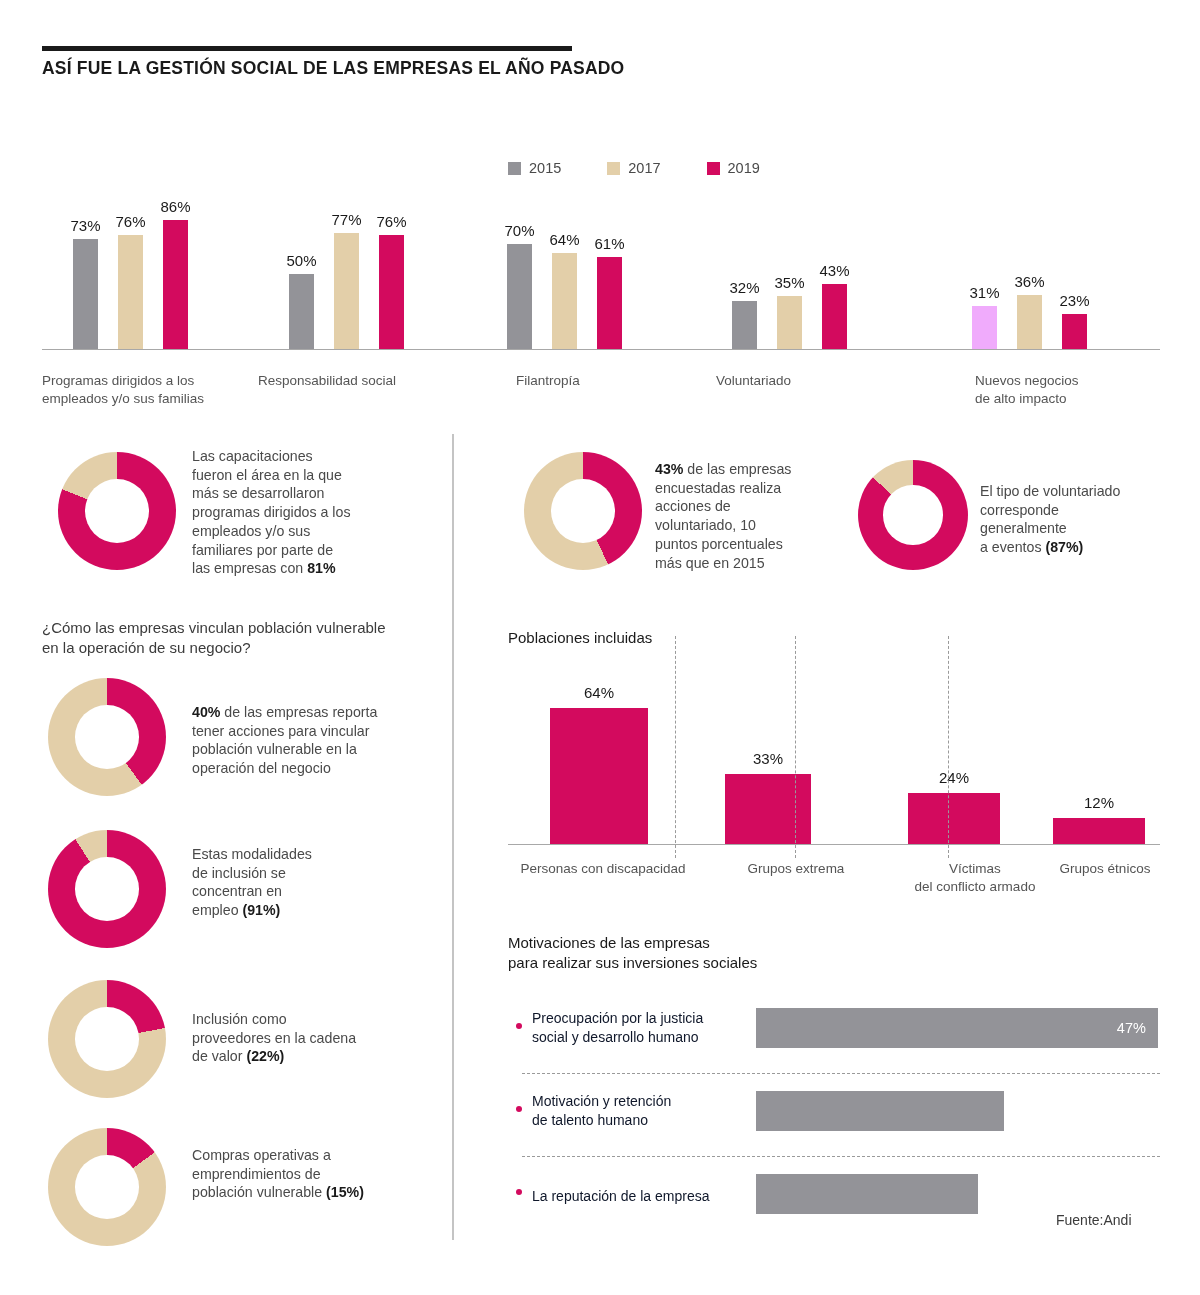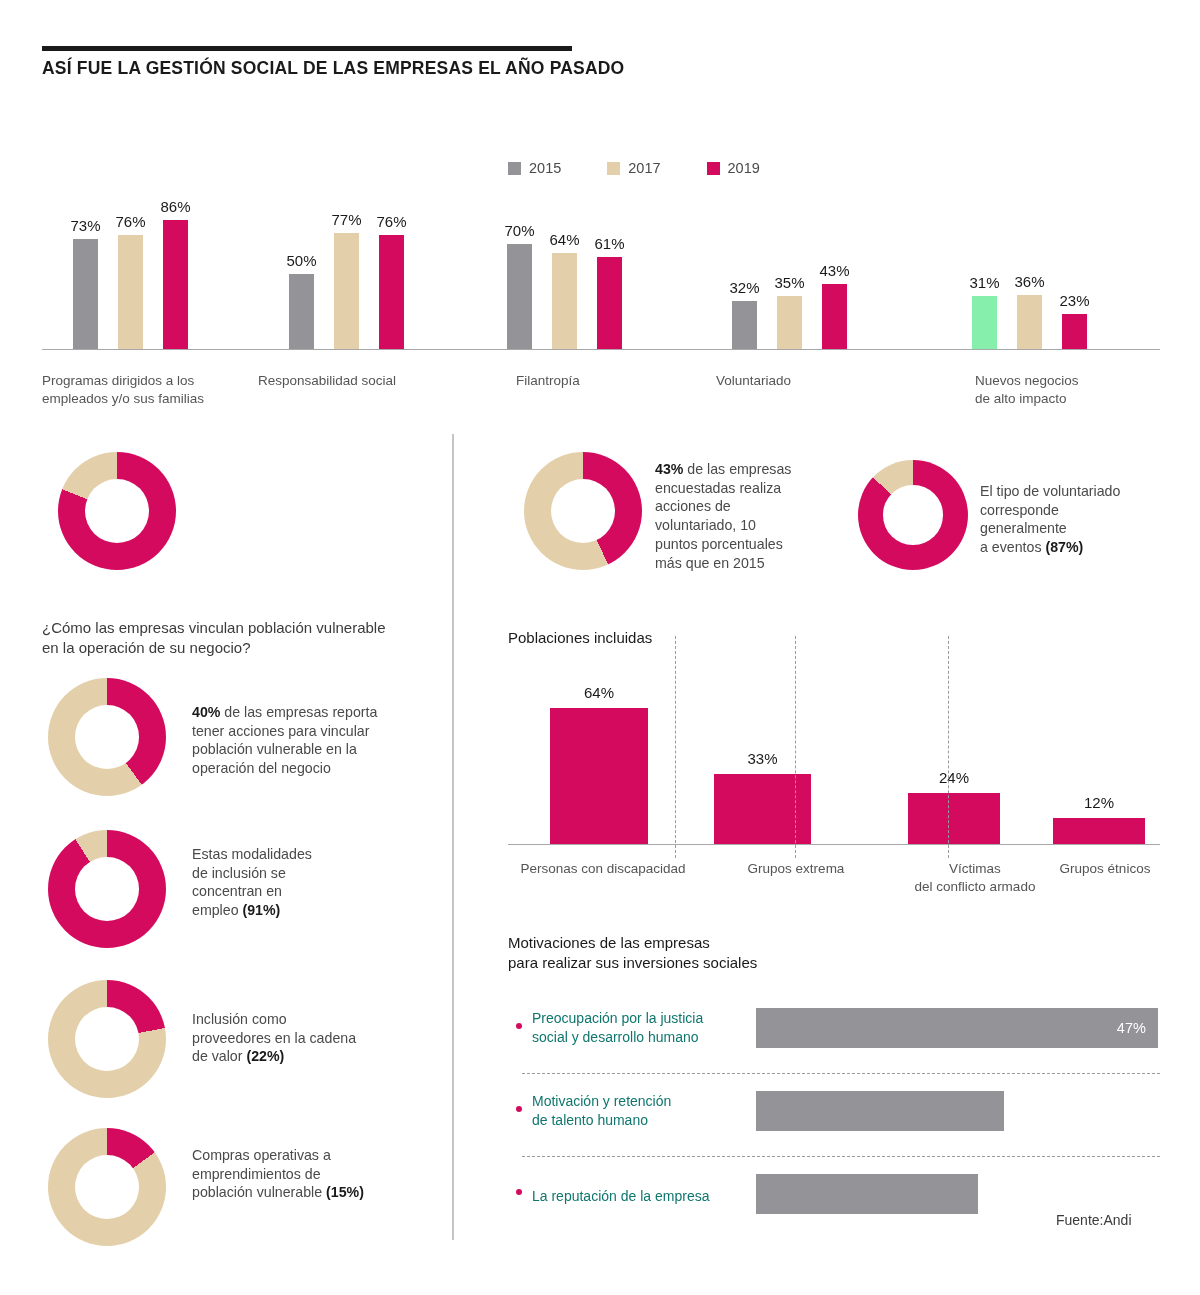--- a/index.html
+++ b/index.html
@@ -72,21 +72,21 @@
   .pbar .plabel {
     position: absolute; bottom: 100%; left: 50%; transform: translateX(-50%);
     margin-bottom: 7px; font-size: 15px; color: #1a1a1a; white-space: nowrap;
   }
   .pop-cat { position: absolute; font-size: 13.5px; line-height: 1.3; color: #555; white-space: pre-line; text-align: center; }
 
   
   .mot-rows { position: absolute; left: 508px; top: 995px; width: 652px; }
   .mot-row { position: relative; height: 74px; }
   .mot-bullet { position: absolute; left: 8px; top: 28px; width: 6px; height: 6px; border-radius: 50%; background: #D30A5E; }
-  .mot-label { position: absolute; left: 24px; top: 14px; font-size: 14px; line-height: 1.35; color: #0f766e; white-space: pre-line; }
+  .mot-label { position: absolute; left: 24px; top: 14px; font-size: 14px; line-height: 1.35; color: #0f172a; white-space: pre-line; }
   .mot-bar { position: absolute; background: #939398; height: 40px; top: 13px; }
   .mot-val-in { position: absolute; right: 12px; top: 50%; transform: translateY(-50%); color: #ffffff; font-size: 14.5px; }
   .mot-val-out { position: absolute; top: 50%; transform: translateY(-50%); color: #1a1a1a; font-size: 14.5px; font-weight: bold; }
   .mot-dash { position: absolute; left: 14px; width: 638px; border-top: 1.5px dashed #9a9a9a; height: 0; }
   .fuente { position: absolute; left: 1056px; top: 1212px; font-size: 14px; color: #3b3b3b; }
 </style>
 </head>
 <body>
 
 <div class="page">
@@ -141,21 +141,21 @@
         </div>
         <div class="gbar" style="left: 690px; height: 48px; background: rgb(147, 147, 152);">
           <span class="blabel">32%</span>
         </div>
         <div class="gbar" style="left: 735px; height: 52.5px; background: rgb(227, 207, 169);">
           <span class="blabel">35%</span>
         </div>
         <div class="gbar" style="left: 780px; height: 64.5px; background: rgb(211, 10, 94);">
           <span class="blabel">43%</span>
         </div>
-        <div class="gbar" style="left: 930px; height: 53px; background: #86efac;">
+        <div class="gbar" style="left: 930px; height: 43px; background: #f0abfc;">
           <span class="blabel">31%</span>
         </div>
         <div class="gbar" style="left: 975px; height: 54px; background: rgb(227, 207, 169);">
           <span class="blabel">36%</span>
         </div>
         <div class="gbar" style="left: 1020px; height: 34.5px; background: rgb(211, 10, 94);">
           <span class="blabel">23%</span>
         </div>
       </div>
   </div>
@@ -167,20 +167,29 @@
       <div class="cat-label" style="left: 716px; top: 372px;">Voluntariado</div>
       <div class="cat-label" style="left: 975px; top: 372px;">Nuevos negocios
 de alto impacto</div>
     </div>
 
   <div class="vdiv"></div>
 
   <div class="donut-wrap" style="left:58px; top:452px;">
     <div class="donut" style="width: 118px; height: 118px; background: conic-gradient(rgb(211, 10, 94) 0deg, rgb(211, 10, 94) 291.6deg, rgb(227, 207, 169) 291.6deg, rgb(227, 207, 169) 360deg);" id="donut-81"></div>
   </div>
+  <div class="donut-txt" style="left:192px; top:447px; width:230px;">
+    <span style="white-space:pre-line;">Las capacitaciones
+fueron el área en la que
+más se desarrollaron
+programas dirigidos a los
+empleados y/o sus
+familiares por parte de
+las empresas con </span><b>81%</b>
+  </div>
 
   <div class="donut-wrap" style="left:524px; top:452px;">
     <div class="donut" style="width: 118px; height: 118px; background: conic-gradient(rgb(211, 10, 94) 0deg, rgb(211, 10, 94) 154.8deg, rgb(227, 207, 169) 154.8deg, rgb(227, 207, 169) 360deg);" id="donut-43"></div>
   </div>
   <div class="donut-txt" style="left:655px; top:460px; width:180px;">
     <b>43%</b><span style="white-space:pre-line;text-align:center;"> de las empresas
 encuestadas realiza
 acciones de
 voluntariado, 10
 puntos porcentuales
@@ -238,21 +247,21 @@
 población vulnerable </span><b>(15%)</b>
   </div>
 
   <div class="sec-h" style="left:508px; top:628px;">Poblaciones incluidas</div>
   <div class="popchart">
     <div class="pop-axis"></div>
     <div id="pop-bars">
         <div class="pbar" style="left: 42px; width: 98px; height: 135.314px;">
           <span class="plabel">64%</span>
         </div>
-        <div class="pbar" style="left: 206px; width: 97px; height: 69.7714px;">
+        <div class="pbar" style="left: 217px; width: 86px; height: 69.7714px;">
           <span class="plabel">33%</span>
         </div>
         <div class="pbar" style="left: 400px; width: 92px; height: 50.7429px;">
           <span class="plabel">24%</span>
         </div>
         <div class="pbar" style="left: 545px; width: 92px; height: 25.3714px;">
           <span class="plabel">12%</span>
         </div>
       </div>
     <div id="pop-seps">

